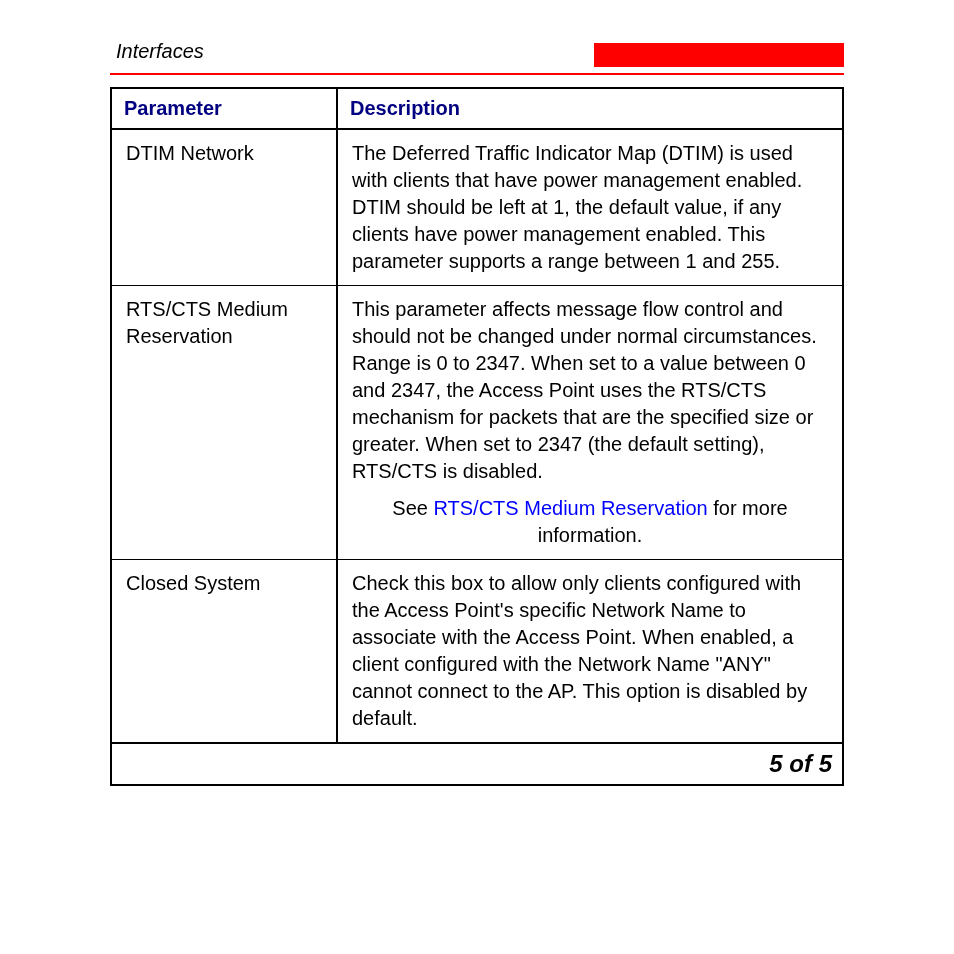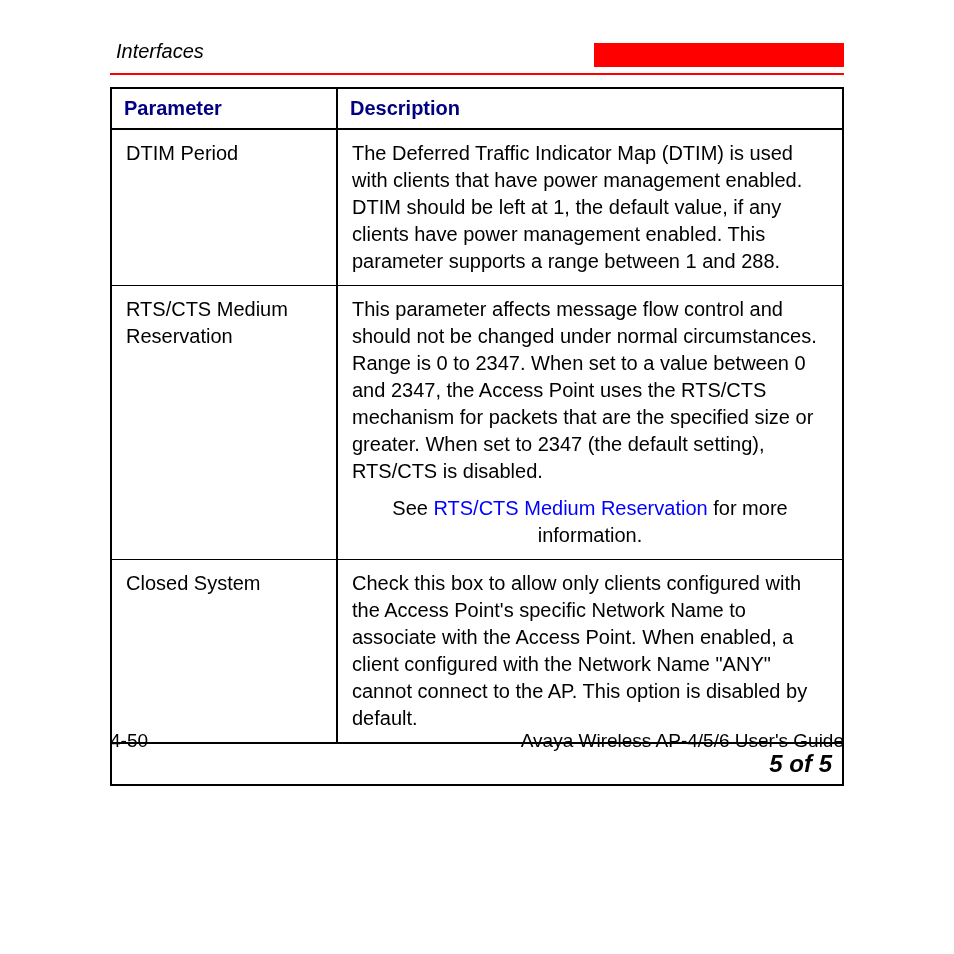--- a/index.html
+++ b/index.html
@@ -100,23 +100,23 @@
 
   <table class="param-table">
     <thead>
       <tr>
         <th class="param-col">Parameter</th>
         <th>Description</th>
       </tr>
     </thead>
     <tbody>
       <tr>
-        <td>DTIM Period</td>
+        <td>DTIM Network</td>
         <td>
-          <div class="inner-para">The Deferred Traffic Indicator Map (DTIM) is used with clients that have power management enabled. DTIM should be left at 1, the default value, if any clients have power management enabled. This parameter supports a range between 1 and 288.</div>
+          <div class="inner-para">The Deferred Traffic Indicator Map (DTIM) is used with clients that have power management enabled. DTIM should be left at 1, the default value, if any clients have power management enabled. This parameter supports a range between 1 and 255.</div>
         </td>
       </tr>
       <tr>
         <td>RTS/CTS Medium Reservation</td>
         <td>
           <div class="inner-para">This parameter affects message flow control and should not be changed under normal circumstances. Range is 0 to 2347. When set to a value between 0 and 2347, the Access Point uses the RTS/CTS mechanism for packets that are the specified size or greater. When set to 2347 (the default setting), RTS/CTS is disabled.</div>
           <div class="inner-para">
             <span>See </span><span class="link">RTS/CTS Medium Reservation</span><span> for more information.</span>
           </div>
         </td>
@@ -126,18 +126,14 @@
         <td>
           <div class="inner-para">Check this box to allow only clients configured with the Access Point's specific Network Name to associate with the Access Point. When enabled, a client configured with the Network Name "ANY" cannot connect to the AP. This option is disabled by default.</div>
         </td>
       </tr>
       <tr class="pager-row">
         <td colspan="2">5 of 5</td>
       </tr>
     </tbody>
   </table>
 
-  <div class="footer">
-    <span>4-50</span>
-    <span>Avaya Wireless AP-4/5/6 User's Guide</span>
-  </div>
 
 </div>
 
 </body></html>

